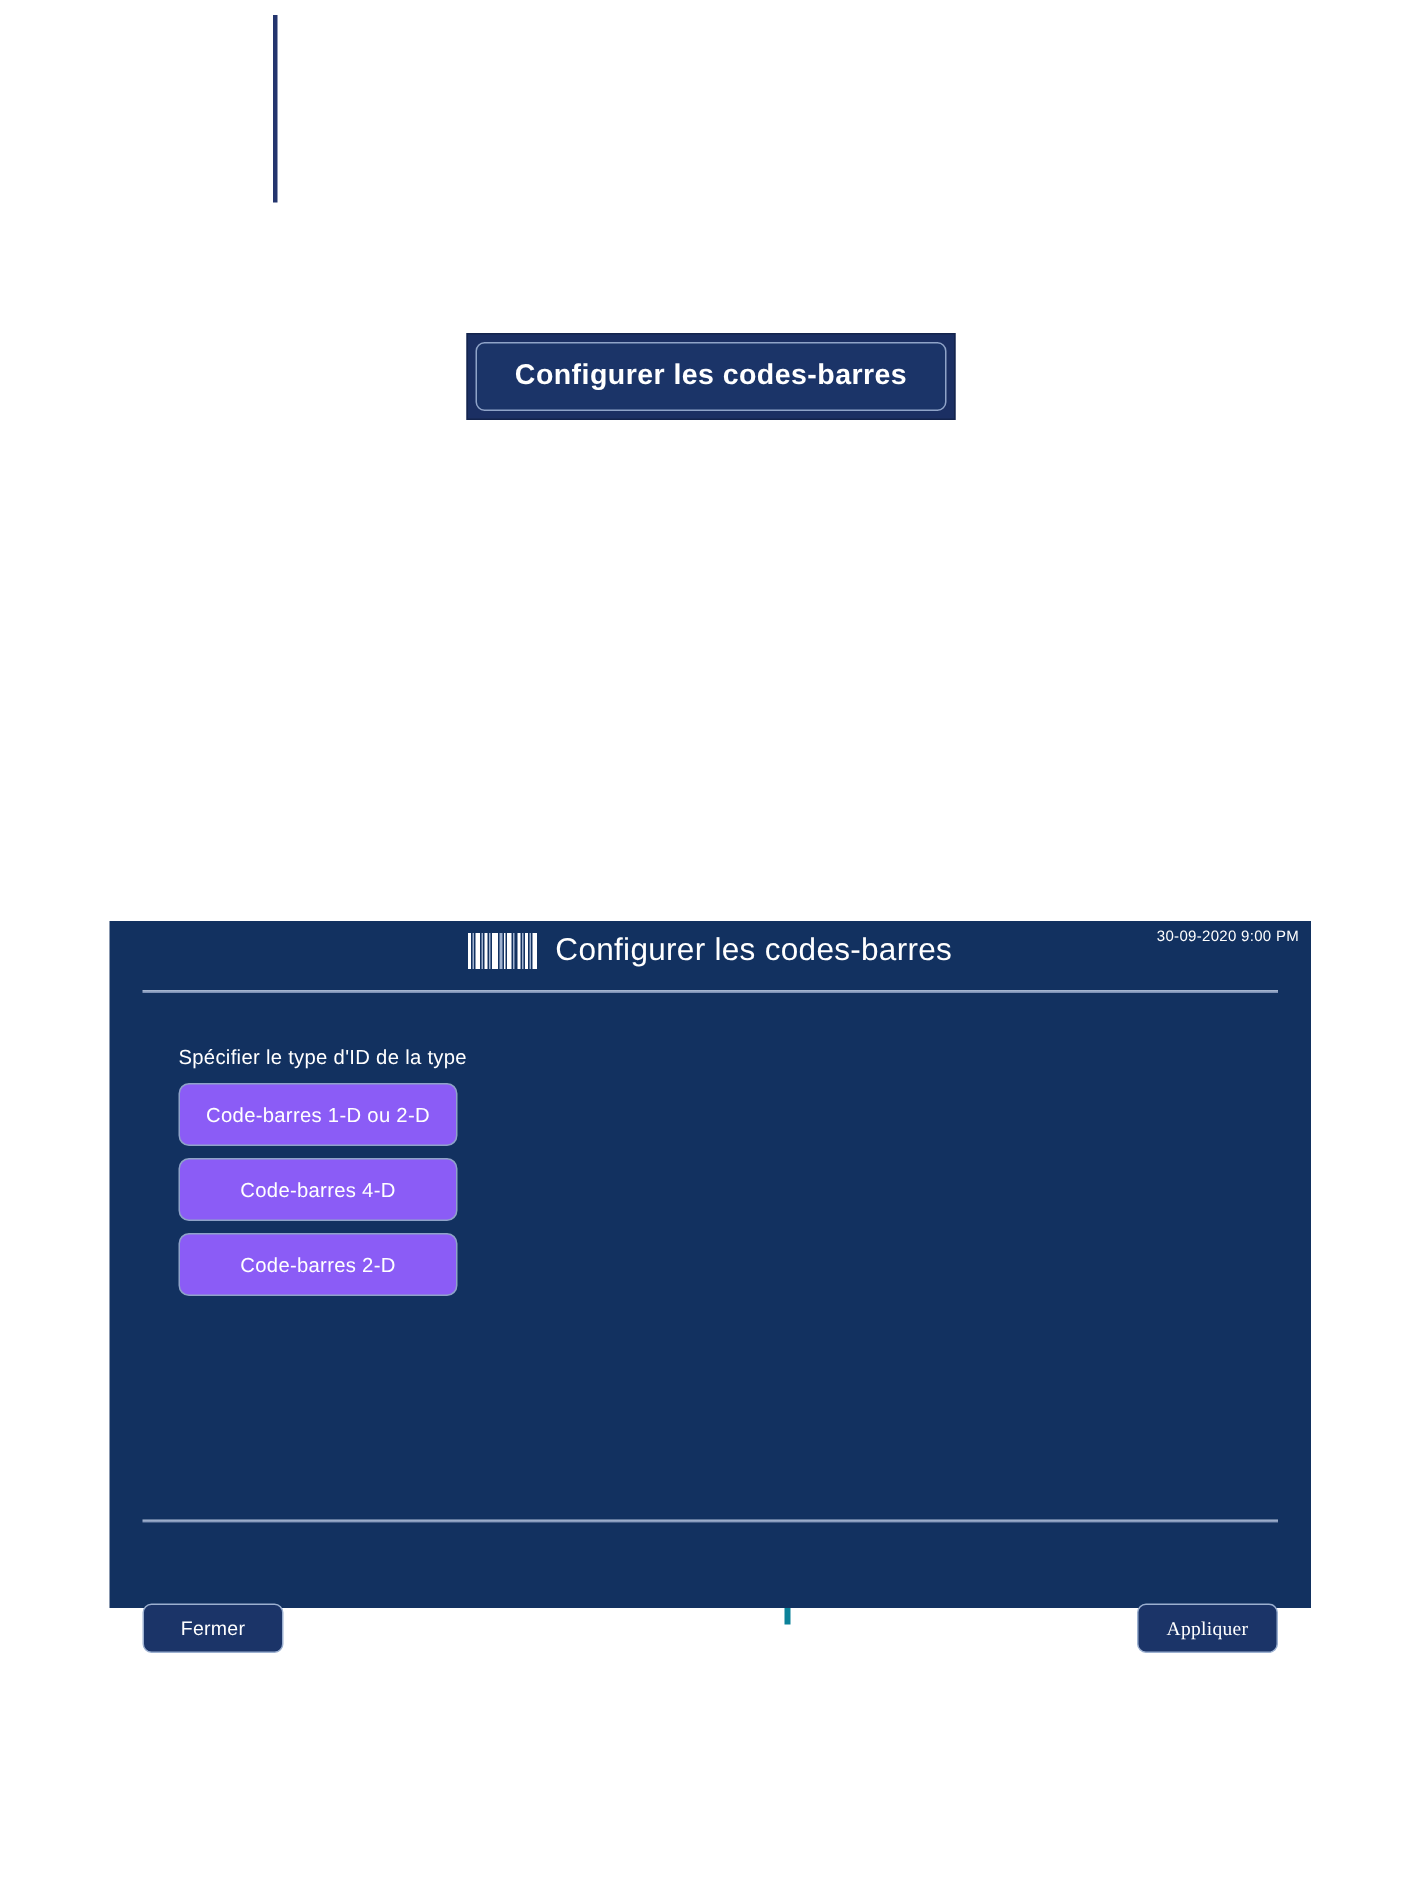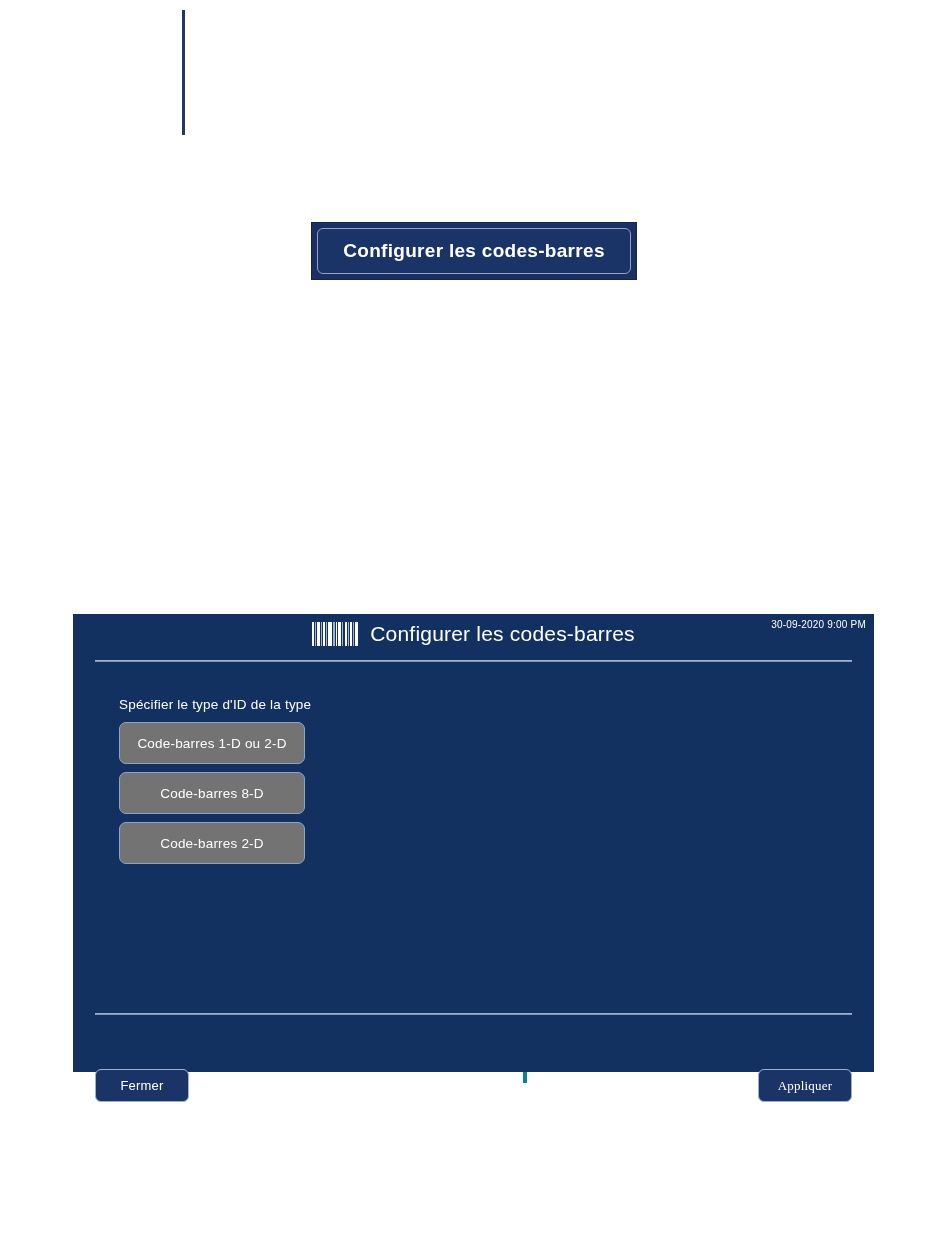--- a/index.html
+++ b/index.html
@@ -125,21 +125,21 @@
     width: 186px;
   }
   .option-btn {
     position: relative;
     width: 186px;
     height: 42px;
     margin-bottom: 8px;
     border-radius: 7px;
     border: 1px solid #8fa3c8;
     box-sizing: border-box;
-    background: #737373;
+    background: #8b5cf6;
     color: #ffffff;
     font-size: 13.5px;
     font-family: "Liberation Sans", sans-serif;
     display: flex;
     align-items: center;
     justify-content: center;
     letter-spacing: 0.2px;
   }
   .option-btn.selected {
     background: #8b9cba;
@@ -222,21 +222,21 @@
 
   <div class="instruction">Spécifier le type d'ID de la type</div>
 
   <div class="options">
 
     <div class="option-btn">
       <span>Code-barres 1-D ou 2-D</span>
     </div>
 
     <div class="option-btn">
-      <span>Code-barres 8-D</span>
+      <span>Code-barres 4-D</span>
     </div>
 
     <div class="option-btn">
       <span>Code-barres 2-D</span>
     </div>
 
 
   </div>
 
   <div class="divider divider-bottom"></div>

